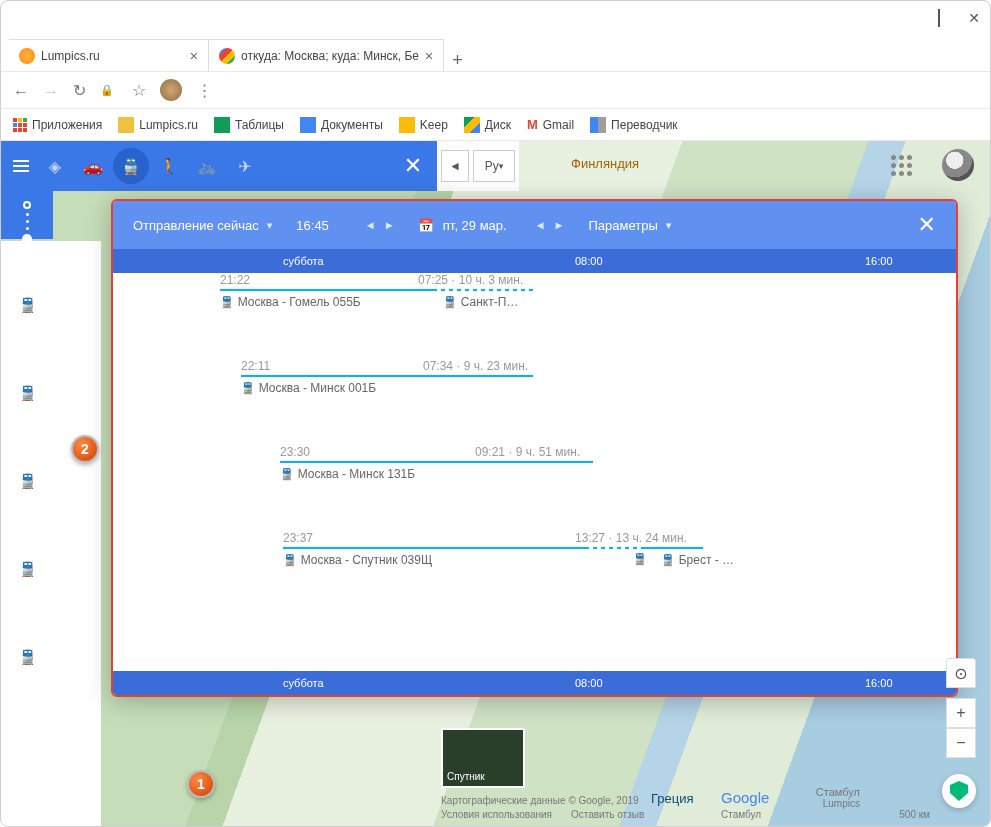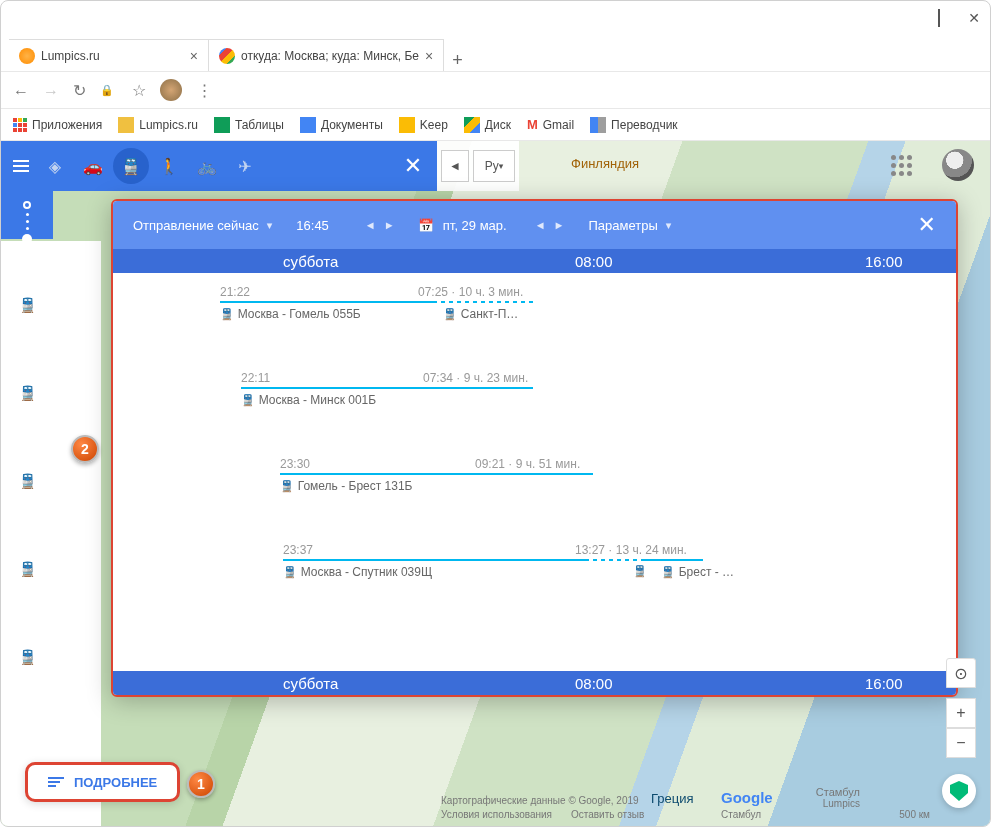--- a/index.html
+++ b/index.html
@@ -44,23 +44,23 @@
 .left-white{position:absolute;left:0;top:100px;width:100px;bottom:0;background:#fff}
 .route-icons{position:absolute;left:18px;top:156px;display:flex;flex-direction:column;gap:72px;color:#555;font-size:14px}
 .ctrl-strip{position:absolute;left:436px;top:0;height:50px;display:flex;align-items:center;gap:4px;background:rgba(255,255,255,.95);padding:0 4px}
 .ctrl-btn{width:28px;height:32px;border:1px solid #ccc;background:#fff;display:flex;align-items:center;justify-content:center;font-size:12px;color:#555}
 .map-label{position:absolute;font-size:13px;font-weight:normal;color:#a16207}
 .modal{position:absolute;left:110px;top:58px;right:32px;height:498px;background:#fff;border:2px solid #d43;border-radius:6px;box-shadow:0 4px 24px rgba(0,0,0,.25);display:flex;flex-direction:column;overflow:hidden}
 .modal-hdr{height:48px;background:#6090f0;display:flex;align-items:center;padding:0 20px;gap:24px;color:#fff;font-size:13px}
 .hdr-item{display:flex;align-items:center;gap:8px}
 .hdr-arrow{font-size:11px;opacity:.8}
 .modal-close{margin-left:auto;font-size:22px;font-weight:300}
-.scale-bar{height:24px;background:#3b6dd8;display:flex;align-items:center;color:#fff;font-size:15px;position:relative}
+.scale-bar{height:24px;background:#3b6dd8;display:flex;align-items:center;color:#fff;font-size:11px;position:relative}
 .scale-lbl{position:absolute}
-.sched-body{flex:1;overflow:hidden;position:relative;padding:14px 0 0 0}
+.sched-body{flex:1;overflow:hidden;position:relative;padding:2px 0 0 0}
 .trip{position:relative;height:76px;margin-bottom:10px}
 .trip-line{position:absolute;height:2px;background:#00b8f0}
 .trip-time{position:absolute;font-size:12px;color:#999;top:-2px}
 .trip-dur{position:absolute;font-size:12px;color:#999;top:-2px}
 .trip-route{position:absolute;font-size:12px;color:#666;top:20px;display:flex;align-items:center;gap:4px}
 .train-ico{font-size:11px}
 .dashed{background:repeating-linear-gradient(90deg,#00b8f0 0 4px,transparent 4px 8px)!important}
 .details-btn{position:absolute;left:24px;bottom:26px;height:40px;padding:0 20px;background:#fff;border:3px solid #d43;border-radius:10px;display:flex;align-items:center;gap:10px;color:#3b78e7;font-size:13px;font-weight:bold;box-shadow:0 2px 8px rgba(0,0,0,.15)}
 .details-ico{display:flex;flex-direction:column;gap:2px}
 .details-ico i{background:#3b78e7;height:2px}
@@ -263,21 +263,21 @@
             <span class="train-ico">🚆</span>
             <span>Москва - Минск 001Б</span>
           </div>
       </div>
       <div class="trip">
         <span class="trip-time" style="left:167px">23:30</span>
         <span class="trip-dur" style="left:362px"><span>09:21</span> · <span>9 ч. 51 мин.</span></span>
         <div class="trip-line" style="left:167px;width:313px;top:14px"></div>
         <div class="trip-route" style="left:167px">
             <span class="train-ico">🚆</span>
-            <span>Гомель - Брест 131Б</span>
+            <span>Москва - Минск 131Б</span>
           </div>
       </div>
       <div class="trip">
         <span class="trip-time" style="left:170px">23:37</span>
         <span class="trip-dur" style="left:462px"><span>13:27</span> · <span>13 ч. 24 мин.</span></span>
         <div class="trip-line" style="left:170px;width:302px;top:14px"></div>
         <div class="trip-line dashed" style="left:472px;width:60px;top:14px"></div>
         <div class="trip-line" style="left:532px;width:58px;top:14px"></div>
         <div class="trip-route" style="left:170px">
             <span class="train-ico">🚆</span>
@@ -294,36 +294,31 @@
     </div>
     <div class="scale-bar">
       <span class="scale-lbl" style="left:170px">суббота</span>
       <span class="scale-lbl" style="left:462px">08:00</span>
       <span class="scale-lbl" style="left:752px">16:00</span>
     </div>
   </div>
 
   <div class="callout" style="left:70px;top:294px">2</div>
 
-  <div class="details-btn">
-    <span class="details-ico">
-        <i style="width:16px"></i>
-        <i style="width:12px"></i>
-        <i style="width:8px"></i>
-      </span>
-    <span>ПОДРОБНЕЕ</span>
-  </div>
   <div class="callout" style="left:186px;bottom:30px">1</div>
 
+  <div class="sat-thumb">
+      <span>Спутник</span>
+    </div>
 
   <span class="footer-txt" style="left:440px;bottom:22px">Картографические данные © Google, 2019</span>
   <span class="footer-txt" style="left:440px">Условия использования</span>
   <span class="footer-txt" style="left:570px">Оставить отзыв</span>
   <span class="footer-txt" style="left:650px;bottom:22px;font-size:13px;color:#0c4a6e">Греция</span>
-  <span class="footer-txt" style="left:720px;bottom:22px;color:#4285f4;font-size:15px;font-weight:700">Google</span>
+  <span class="footer-txt" style="left:720px;bottom:22px;color:#4285f4;font-size:15px;font-weight:400">Google</span>
   <span class="footer-txt" style="left:720px">Стамбул</span>
   <span class="footer-txt" style="right:60px">500 км</span>
   <span class="footer-txt" style="right:130px;bottom:30px;font-size:11px">Стамбул</span>
   <span class="footer-txt" style="right:130px;bottom:19px;font-size:10px">Lumpics</span>
 
   <div class="map-ctrls">
     <div class="map-ctrl" style="border-radius:3px 3px 0 0;margin-bottom:10px">⊙</div>
     <div class="map-ctrl">+</div>
     <div class="map-ctrl">−</div>
   </div>

